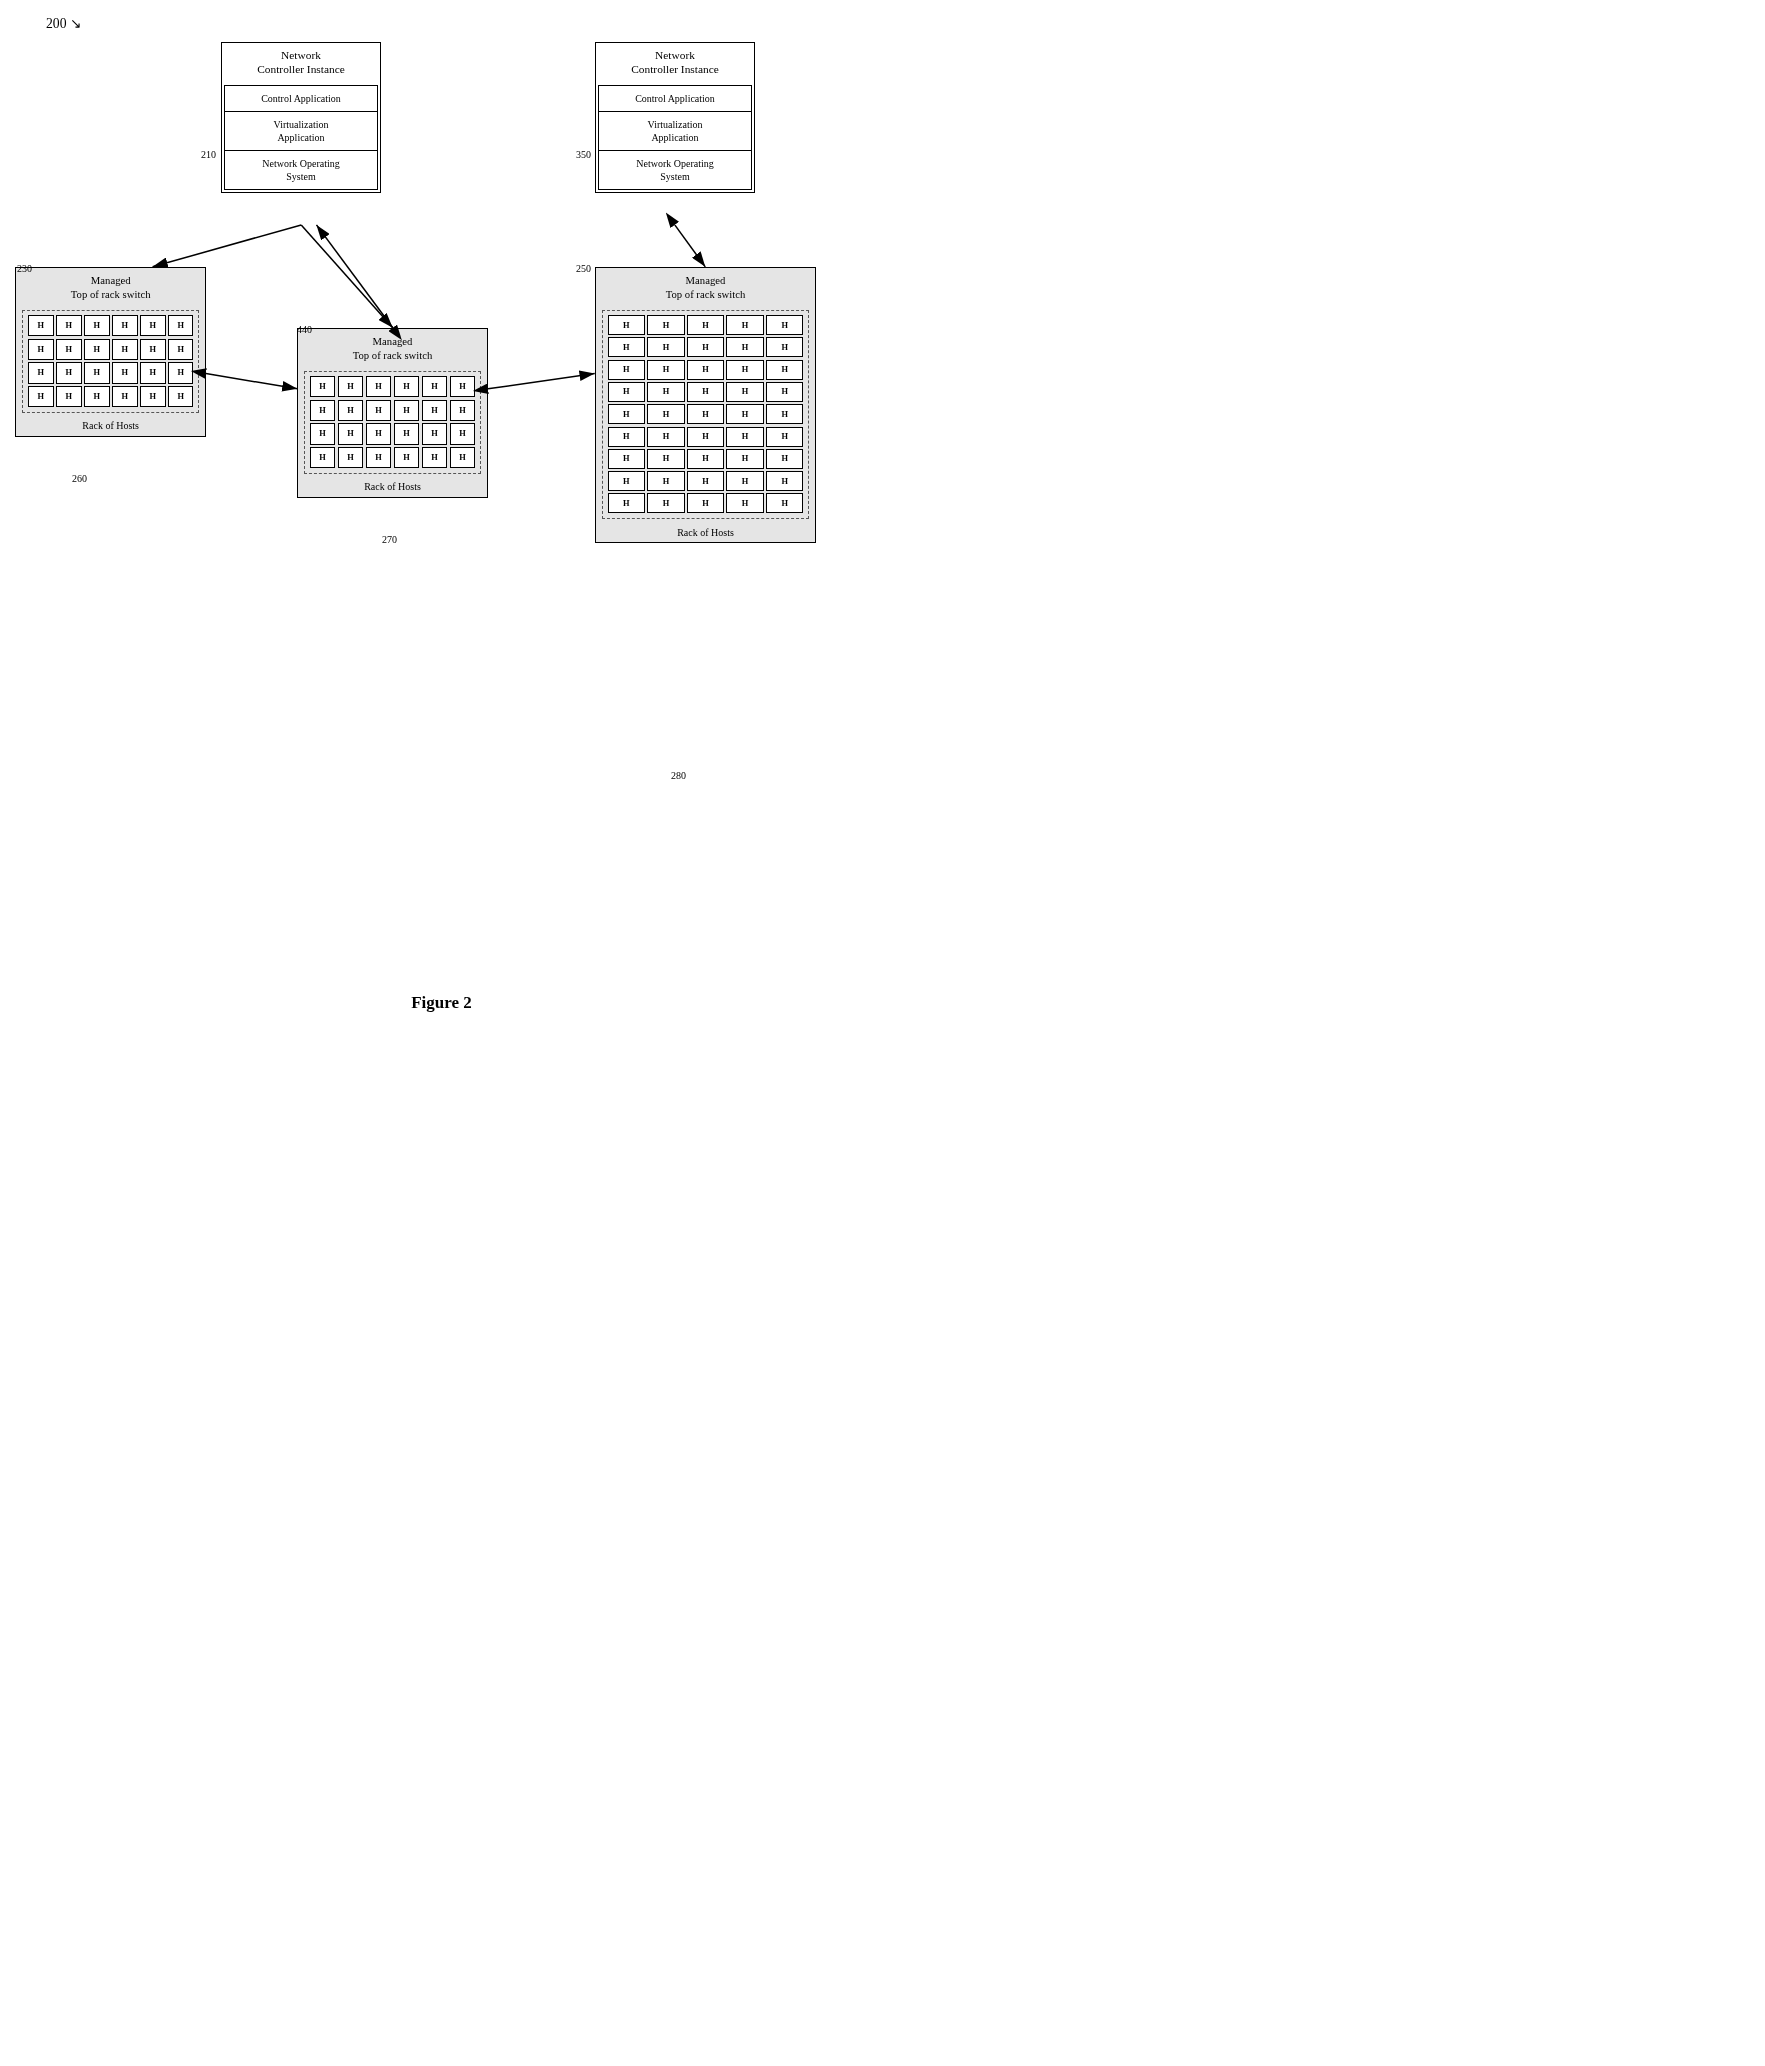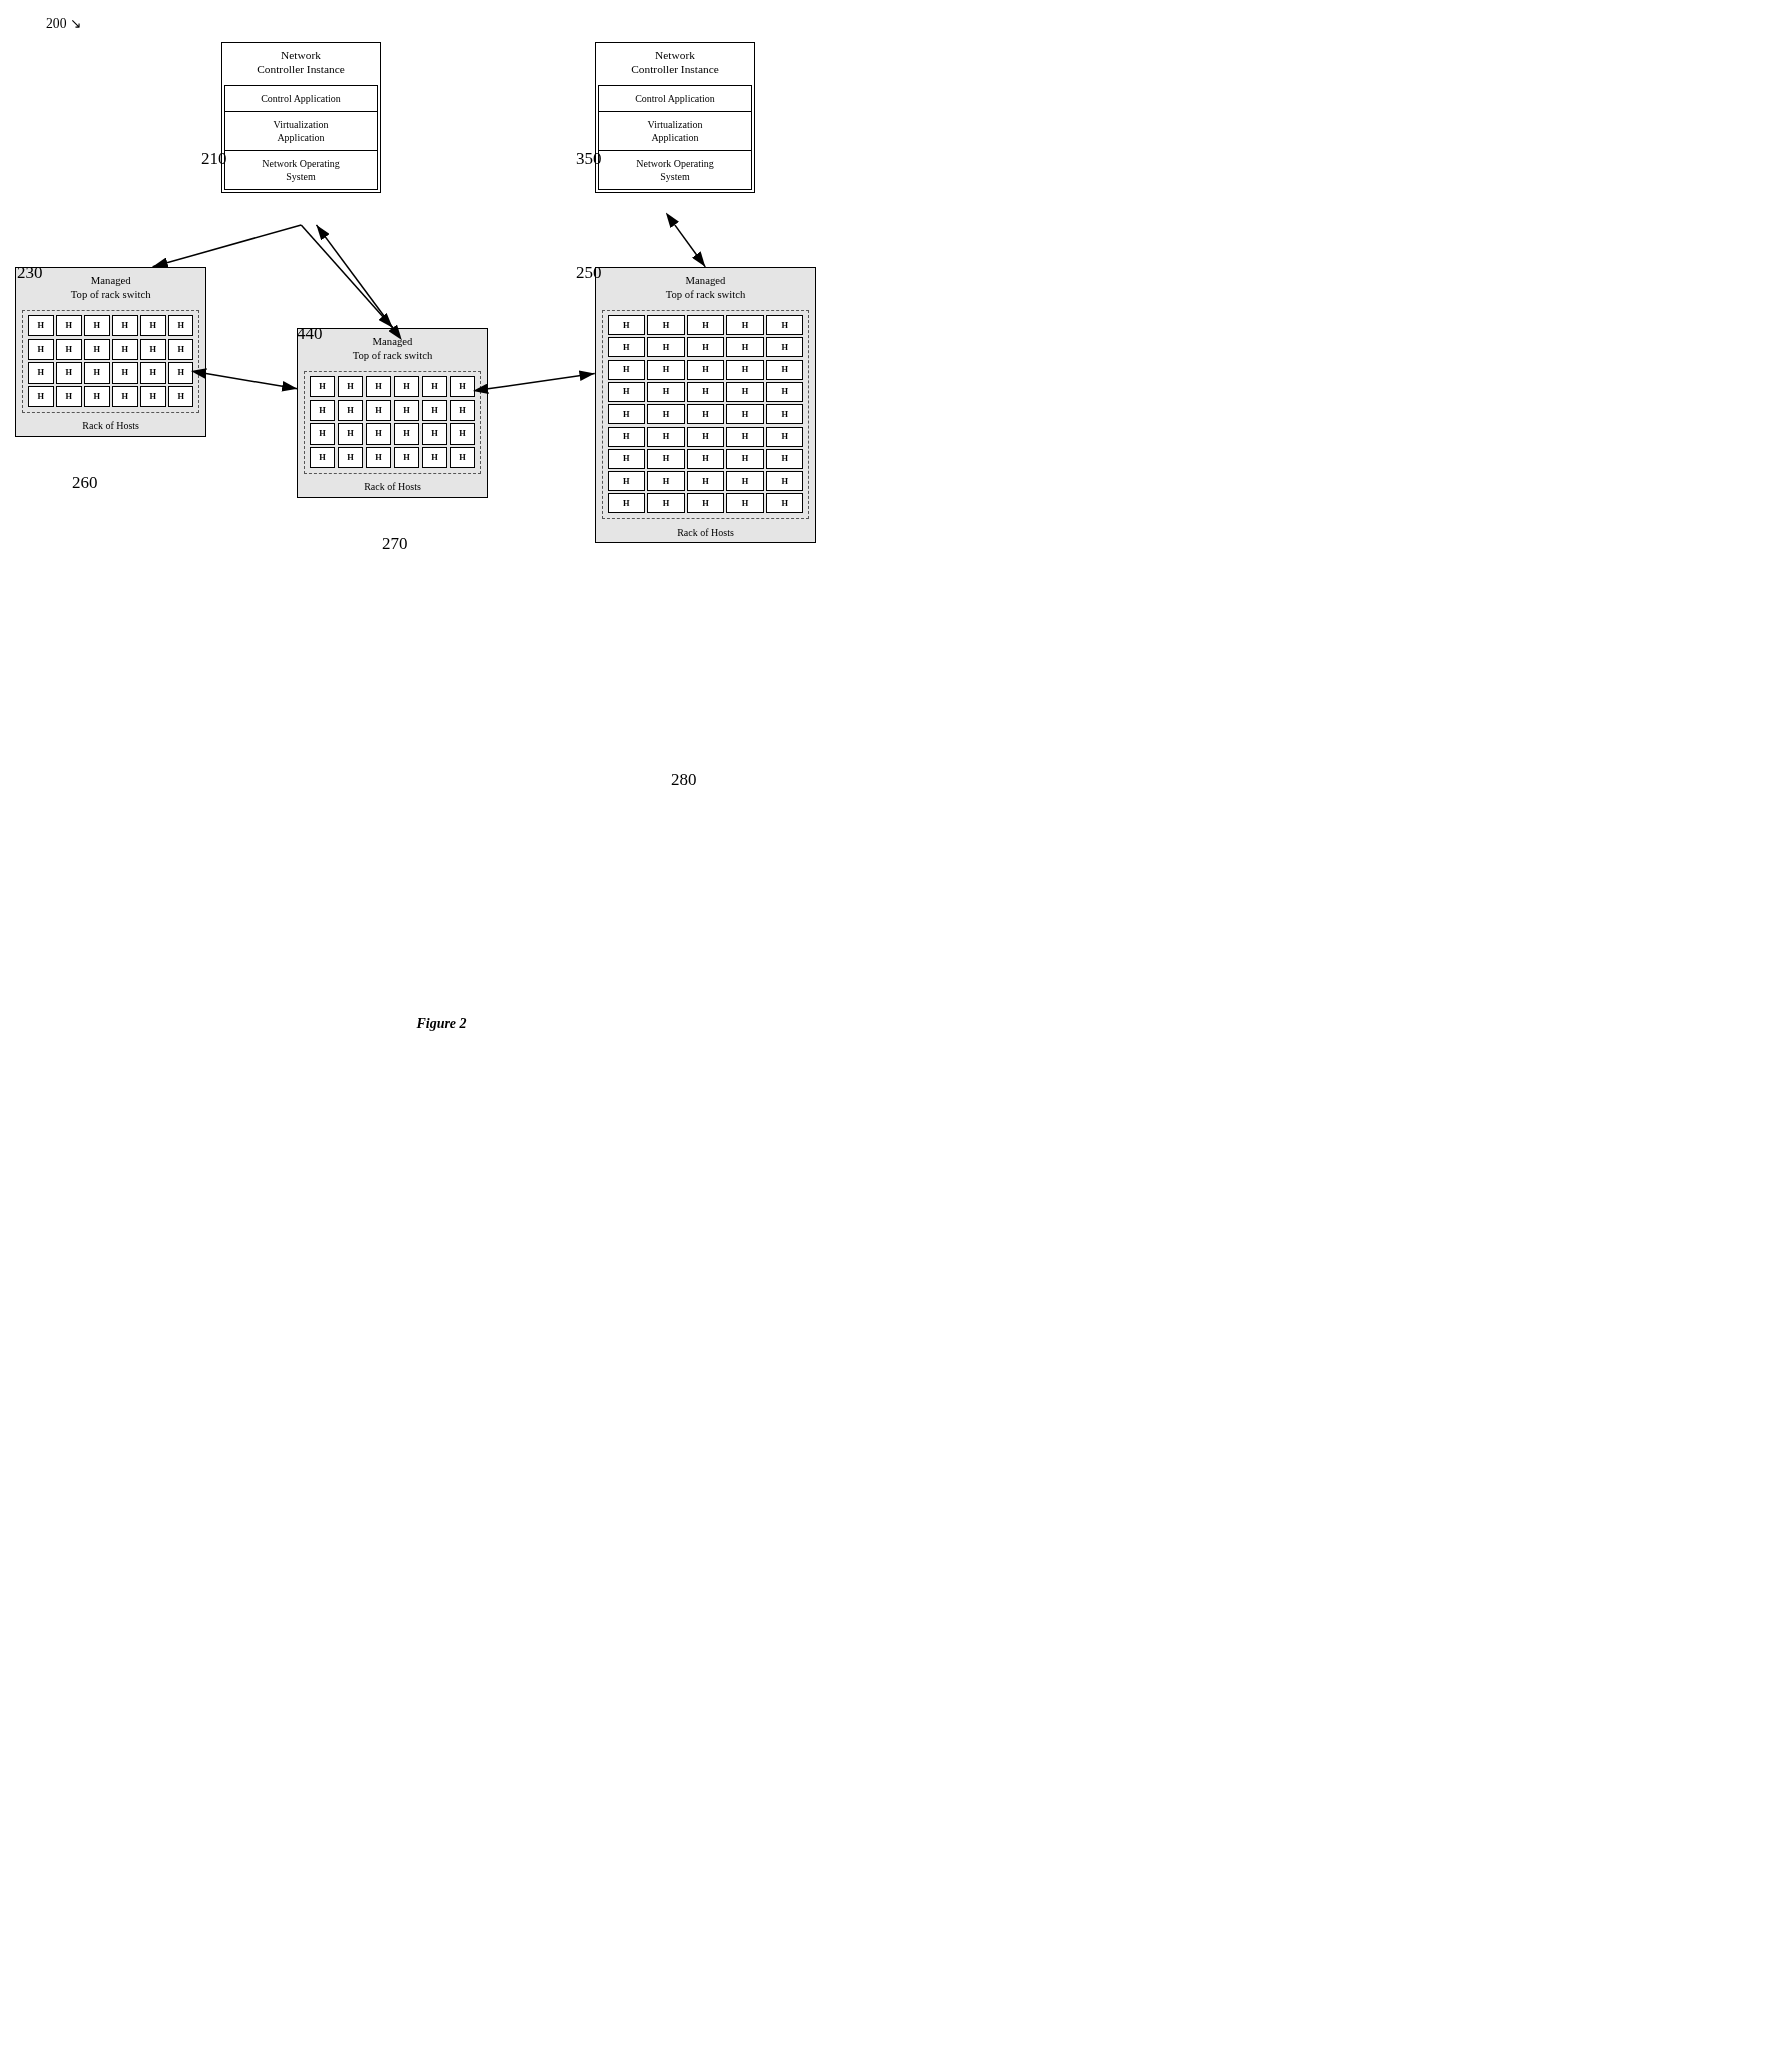--- a/index.html
+++ b/index.html
@@ -14,25 +14,24 @@
 
     .diagram-container {
       position: relative;
       width: 883px;
       height: 1033px;
     }
 
     
     .figure-label {
       position: absolute;
-      bottom: 1px;
+      bottom: 20px;
       left: 50%;
       transform: translateX(-50%);
-      font-size: 14px;
-      font-style: italic;
+      font-size: 17px;
       font-weight: bold;
     }
 
     
     .fig-number {
       position: absolute;
       top: 15.2px;
       left: 23px;
       font-size: 13.7px;
       margin-left: 23px;
@@ -103,21 +102,21 @@
     }
 
     .rack-label {
       text-align: center;
       font-size: 10px;
       padding: 3px 0 4.6px 0;
     }
 
     .ref-num {
       position: absolute;
-      font-size: 17px;
+      font-size: 10px;
     }
 
     
     .arrows-svg {
       position: absolute;
       top: 0;
       left: 0;
       width: 883px;
       height: 1033px;
       pointer-events: none;

